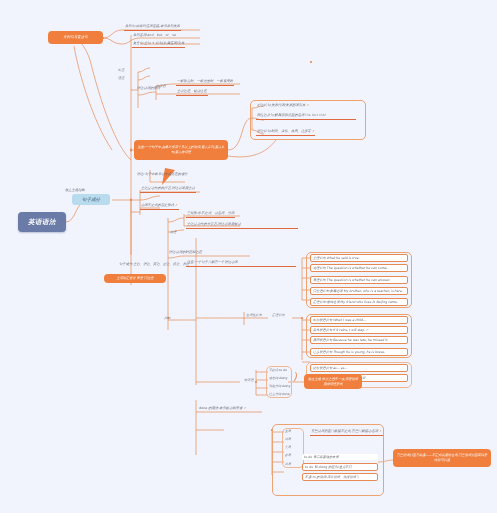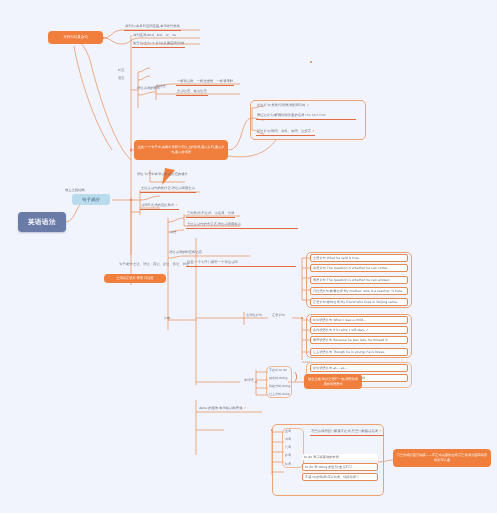--- a/index.html
+++ b/index.html
@@ -2,21 +2,21 @@
 <html><head>
 <meta charset="utf-8">
 <title>English Grammar Mind Map</title>
 <style>
   html,body{margin:0;padding:0;}
   body{
     width:497px;height:513px;overflow:hidden;
     background:#f2f4fd;
     font-family:"DejaVu Sans","Liberation Sans",sans-serif;
   }
-  #canvas{position:relative;width:497px;height:415px;}
+  #canvas{position:relative;width:497px;height:415px;font-style:italic;}
   svg.edges{position:absolute;left:0;top:0;width:497px;height:513px;overflow:visible;}
 
   .node{position:absolute;box-sizing:border-box;}
 
   
   .root{
     background:#6b7ba8;
     color:#ffffff;
     border-radius:4px;
     font-size:6.6px;

